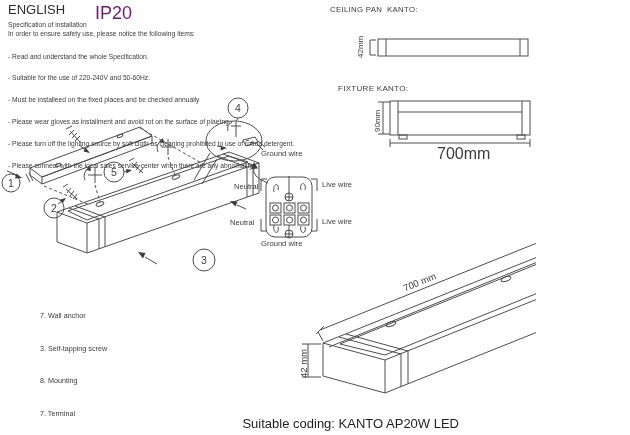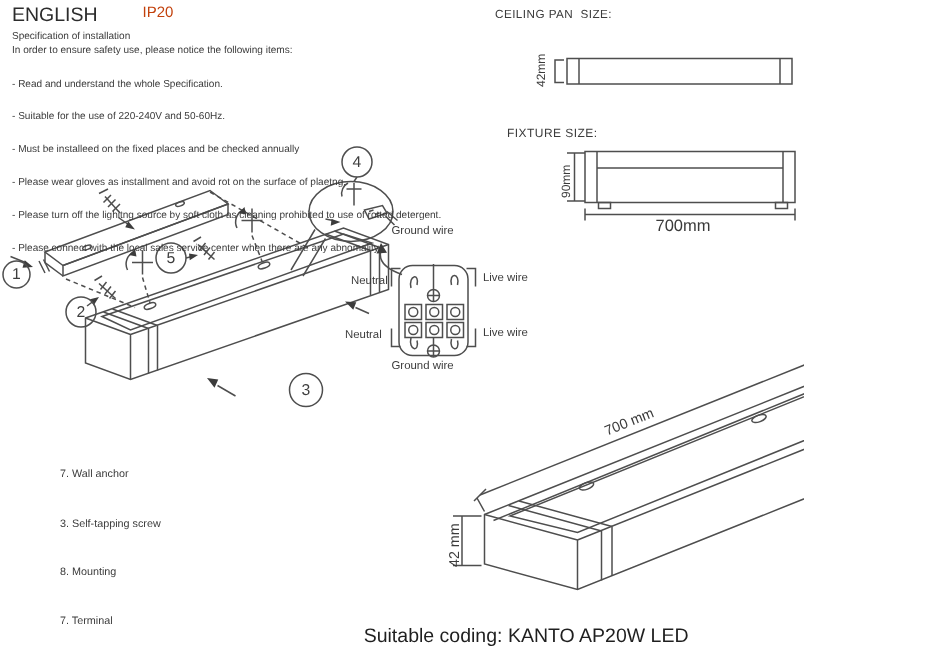--- a/index.html
+++ b/index.html
@@ -189,39 +189,39 @@
       </g>
       <g>
         <path d="M558,232 L612,266"></path>
         <path d="M555,228 L561,236 M609,262 L615,270"></path>
         <path d="M556,247 L557,234"></path>
       </g>
     </g>
   </svg>
 
   <div class="t" style="left:8px;top:3px;font-size:13px;color:#2c2c2c;">ENGLISH</div>
-  <div class="t" style="left:95px;top:3px;font-size:10px;color:#c2410c;">IP20</div>
+  <div class="t" style="left:95px;top:3px;font-size:18px;color:#701a75;">IP20</div>
 
   <div class="t" style="left:8px;top:21px;font-size:6.7px;">Specification of installation</div>
   <div class="t" style="left:8px;top:29.5px;font-size:6.7px;">In order to ensure safety use, please notice the following items:</div>
   <div class="t spec-lines" style="left:8px;top:38px;font-size:6.7px;line-height:7.3px;">
     <div>- Read and understand the whole Specification.</div>
     <div>- Suitable for the use of 220-240V and 50-60Hz.</div>
     <div>- Must be installeed on the fixed places and be checked annually</div>
     <div>- Please wear gloves as installment and avoid rot on the surface of plaetng.</div>
     <div>- Please turn off the lighitng source by soft cloth as cleaning prohibited to use of rotted detergent.</div>
     <div>- Please connect with the local sales service center when there are any abnomality.</div>
   </div>
 
-  <div class="t" style="left:330px;top:6px;font-size:7.8px;letter-spacing:.3px;">CEILING PAN  SIZE:</div>
+  <div class="t" style="left:330px;top:6px;font-size:7.8px;letter-spacing:.3px;">CEILING PAN  KANTO:</div>
   <div class="t rot" style="left:356px;top:58px;font-size:8px;transform:rotate(-90deg);">42mm</div>
 
-  <div class="t" style="left:338px;top:84px;font-size:8px;letter-spacing:.3px;">FIXTURE SIZE:</div>
+  <div class="t" style="left:338px;top:84px;font-size:8px;letter-spacing:.3px;">FIXTURE KANTO:</div>
   <div class="t rot" style="left:373px;top:132px;font-size:8px;transform:rotate(-90deg);">90mm</div>
-  <div class="t" style="left:437px;top:145px;font-size:11px;">700mm</div>
+  <div class="t" style="left:437px;top:145px;font-size:16px;">700mm</div>
 
   <div class="callout-num" style="left:4px;top:177px;">1</div>
   <div class="callout-num" style="left:47px;top:202px;">2</div>
   <div class="callout-num" style="left:197px;top:254px;">3</div>
   <div class="callout-num" style="left:231px;top:102px;">4</div>
   <div class="callout-num" style="left:107px;top:166px;">5</div>
 
   <div class="t" style="left:261px;top:150px;font-size:7.6px;">Ground wire</div>
   <div class="t" style="left:234px;top:183px;font-size:7.6px;">Neutral</div>
   <div class="t" style="left:322px;top:181px;font-size:7.6px;">Live wire</div>

